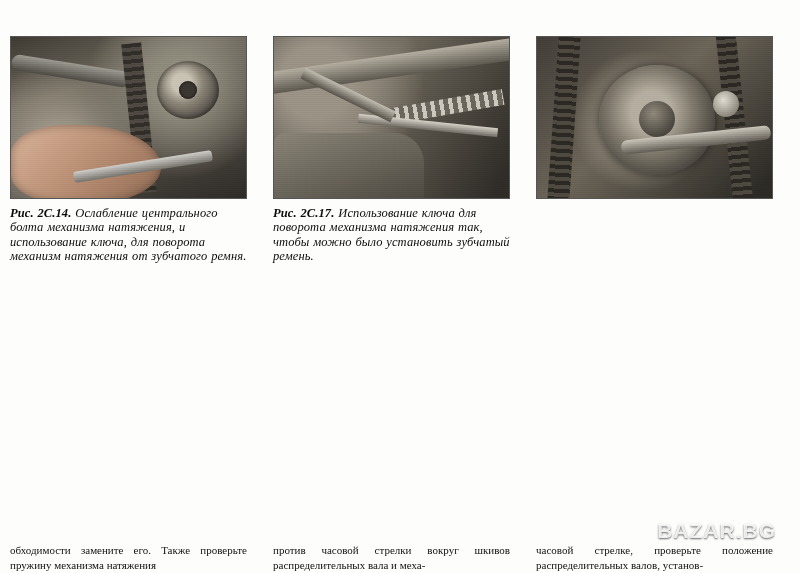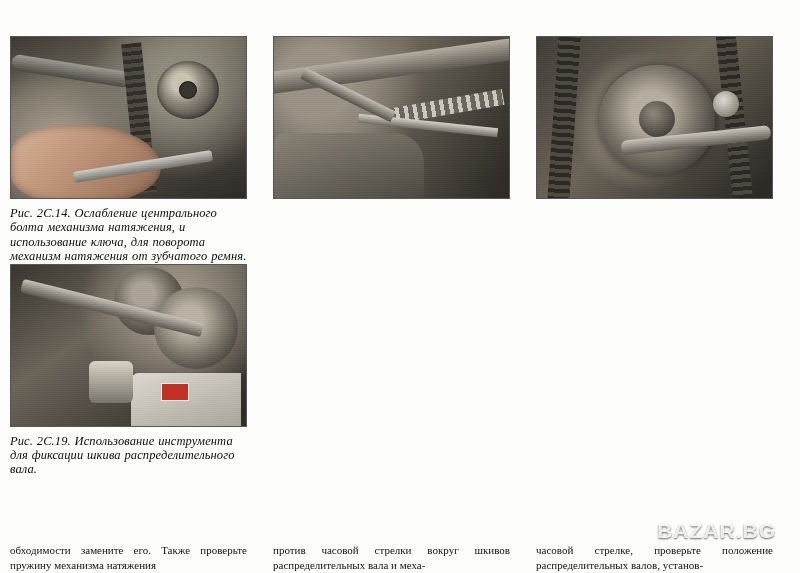--- a/index.html
+++ b/index.html
@@ -52,21 +52,21 @@
     font-size: 12.5px;
     line-height: 14.4px;
     color: #0c0c0c;
     margin-top: 7px;
     letter-spacing: 0.1px;
     text-align: left;
     word-spacing: 0.6px;
   }
   .cap b {
     font-style: italic;
-    font-weight: normal;
+    font-weight: bold;
   }
 
   
   .bodytext {
     position: absolute;
     left: 10px;
     top: 543px;
     width: 780px;
     display: grid;
     grid-template-columns: 237px 237px 237px;
@@ -355,52 +355,39 @@
       <div class="photo">
         <div class="ph-layer p4">
           <div class="bar"></div>
           <div class="coil"></div>
           <div class="rod"></div>
           <div class="bodyblk"></div>
           <div class="tool"></div>
         </div>
         <div class="grain"></div>
       </div>
+      <div class="cap">
+        <b>Рис. 2C.17.</b>
+        <span>Использование ключа для поворота механизма натяжения так, чтобы можно было установить зубчатый ремень.</span>
+      </div>
     </div>
 
     <div class="fig-block row2">
       <div class="photo">
         <div class="ph-layer p5">
           <div class="belt5"></div>
           <div class="belt5b"></div>
           <div class="bigwheel"></div>
           <div class="nut"></div>
           <div class="wrench5"></div>
         </div>
         <div class="grain"></div>
       </div>
     </div>
 
-    <div class="fig-block row2">
-      <div class="photo">
-        <div class="ph-layer p6">
-          <div class="camwheel2"></div>
-          <div class="camwheel"></div>
-          <div class="toolbar6"></div>
-          <div class="white"></div>
-          <div class="redtag"></div>
-          <div class="cap6"></div>
-        </div>
-        <div class="grain"></div>
-      </div>
-      <div class="cap">
-        <b>Рис. 2C.19.</b>
-        <span>Использование инструмента для фиксации шкива распределительного вала.</span>
-      </div>
-    </div>
 
   </div>
 
   <div class="bodytext">
     <div class="col">
       <p>обходимости замените его. Также проверьте пружину механизма натяжения</p>
     </div>
     <div class="col">
       <p>против часовой стрелки вокруг шкивов распределительных вала и меха-</p>
     </div>

